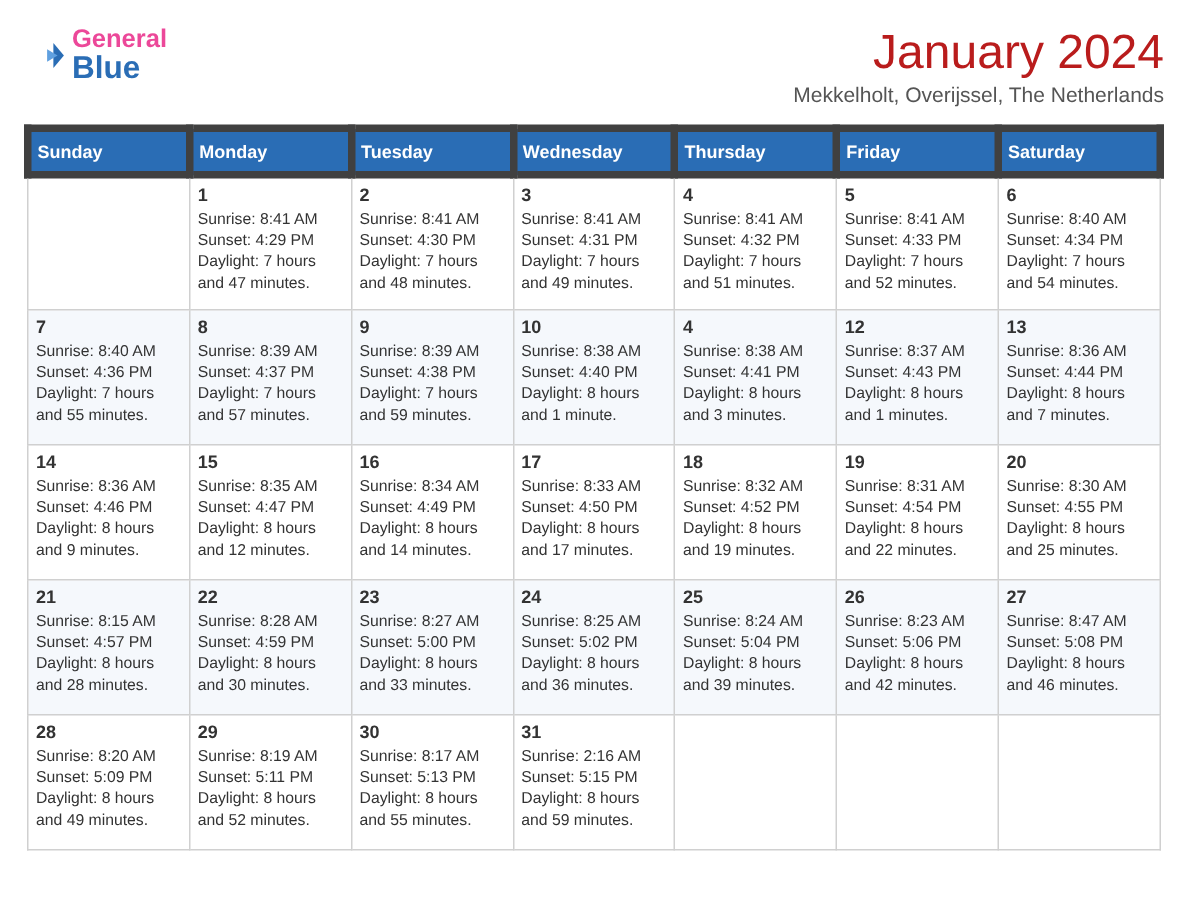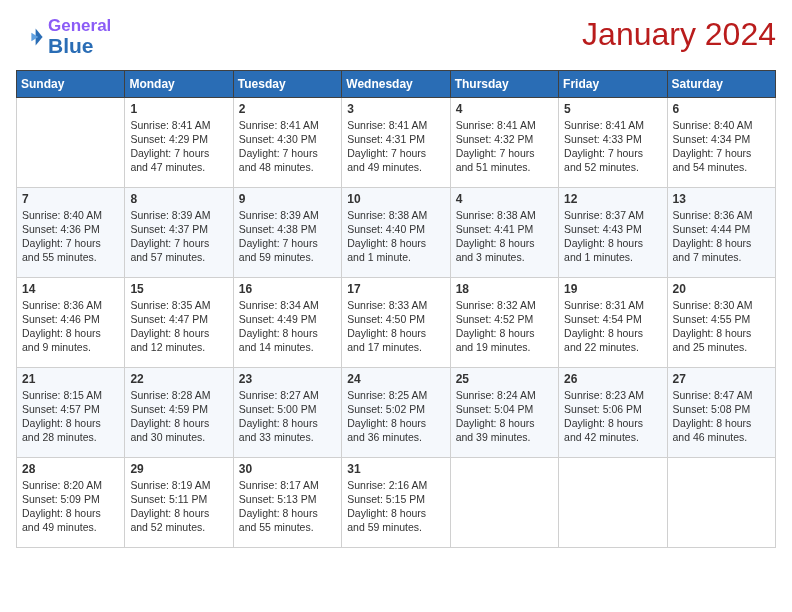--- a/index.html
+++ b/index.html
@@ -43,21 +43,21 @@
       border-collapse: collapse;
       table-layout: fixed;
     }
     .calendar-table th {
       background-color: #2a6db5;
       color: #fff;
       font-size: 12px;
       font-weight: bold;
       padding: 6px 4px;
       text-align: left;
-      border: 1px solid #404040;
+      border: 5px solid #404040;
     }
     .calendar-table td {
       border: 1px solid #d0d0d0;
       vertical-align: top;
       padding: 4px 5px;
       font-size: 10.5px;
       color: #333;
       min-height: 80px;
       height: 90px;
     }
@@ -86,26 +86,27 @@
 </head>
 <body>
 
 <div class="header-area">
   <div class="logo">
     <svg class="logo-icon" viewBox="0 0 40 40">
       <polygon points="28,8 38,20 28,32" fill="#2a6db5"></polygon>
       <polygon points="22,14 32,20 22,26" fill="#5fa0e0"></polygon>
     </svg>
     <div>
-      <div style="font-size:17px;font-weight:bold;color:#8b5cf6;line-height:1.15;">General</div>
+      <div style="font-size:17px;font-weight:bold;color:#ec4899;line-height:1.15;">General</div>
       <div style="font-size:21px;font-weight:bold;color:#2a6db5;line-height:1.15;margin-top:-2px;">Blue</div>
     </div>
   </div>
   <div class="title-area">
     <div class="month-title">January 2024</div>
+    <div class="location-title">Mekkelholt, Overijssel, The Netherlands</div>
   </div>
 </div>
 
 <table class="calendar-table">
   <thead>
     <tr>
     <th>Sunday</th>
         <th>Monday</th>
         <th>Tuesday</th>
         <th>Wednesday</th>

